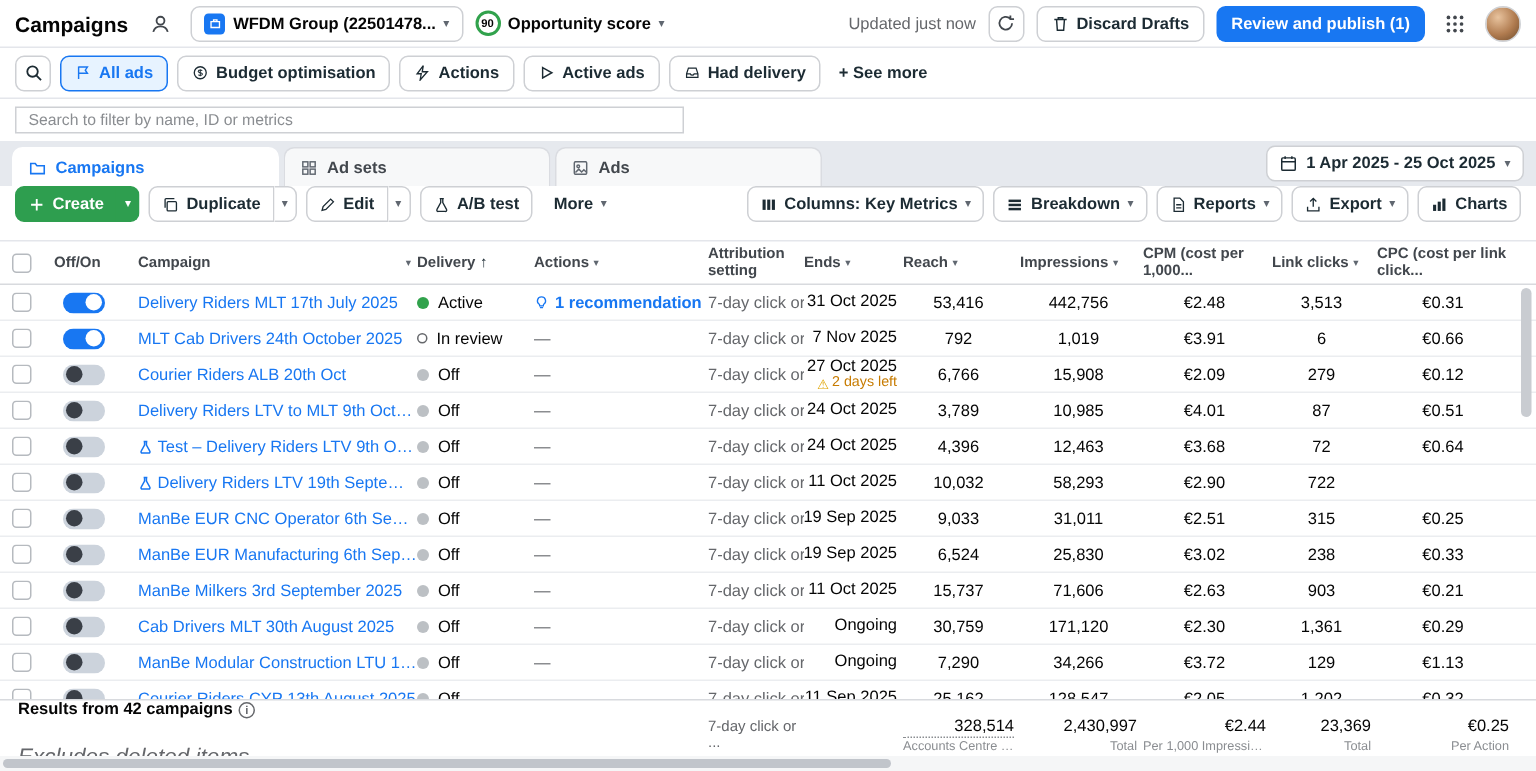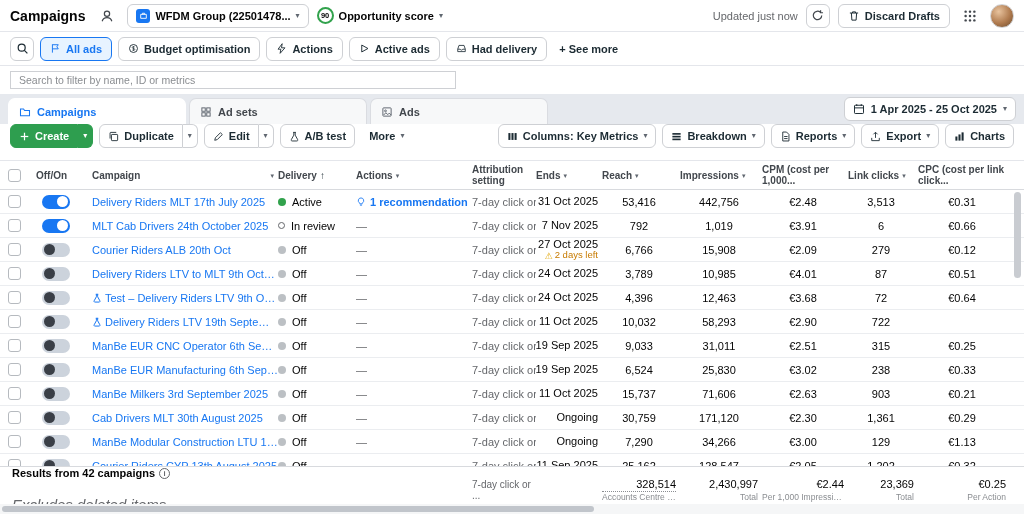--- a/index.html
+++ b/index.html
@@ -135,20 +135,23 @@
     <button class="iconbtn">
       <svg class="ic" width="13" height="13" viewBox="0 0 16 16">
           <path d="M13.2 8a5.2 5.2 0 1 1-1.6-3.8M11.8 1.6v3h3" fill="none" stroke="#42474d" stroke-width="1.5"></path>
         </svg>
     </button>
     <button class="btn-secondary">
       <svg class="ic" width="12" height="12" viewBox="0 0 16 16">
           <path d="M2.5 4h11M6 4V2.5h4V4M4.5 4l.7 9.5h5.6l.7-9.5" fill="none" stroke="#1c2b33" stroke-width="1.3"></path>
         </svg>
       <span>Discard Drafts</span>
+    </button>
+    <button class="btn-primary">
+      <span>Review and publish (1)</span>
     </button>
     <button class="iconbtn noborder">
       <svg class="ic" width="14" height="14" viewBox="0 0 16 16" fill="#42474d">
           <circle cx="3" cy="3" r="1.4"></circle>
           <circle cx="8" cy="3" r="1.4"></circle>
           <circle cx="13" cy="3" r="1.4"></circle>
           <circle cx="3" cy="8" r="1.4"></circle>
           <circle cx="8" cy="8" r="1.4"></circle>
           <circle cx="13" cy="8" r="1.4"></circle>
           <circle cx="3" cy="13" r="1.4"></circle>
@@ -742,21 +745,21 @@
 
         <span class="dash">—</span>
       </div>
       <div class="cell c-attr">7-day click or ...</div>
       <div class="cell c-ends">
         <span>Ongoing</span>
 
       </div>
       <div class="cell c-num">7,290</div>
       <div class="cell c-num">34,266</div>
-      <div class="cell c-num">€3.00</div>
+      <div class="cell c-num">€3.72</div>
       <div class="cell c-num">129</div>
       <div class="cell c-num">€1.13</div>
     </div>
       <div class="trow grid-cols">
       <div class="cell">
           <span class="checkbox"></span>
         </div>
       <div class="cell">
           <span class="toggle off">
             <span class="knob"></span>

